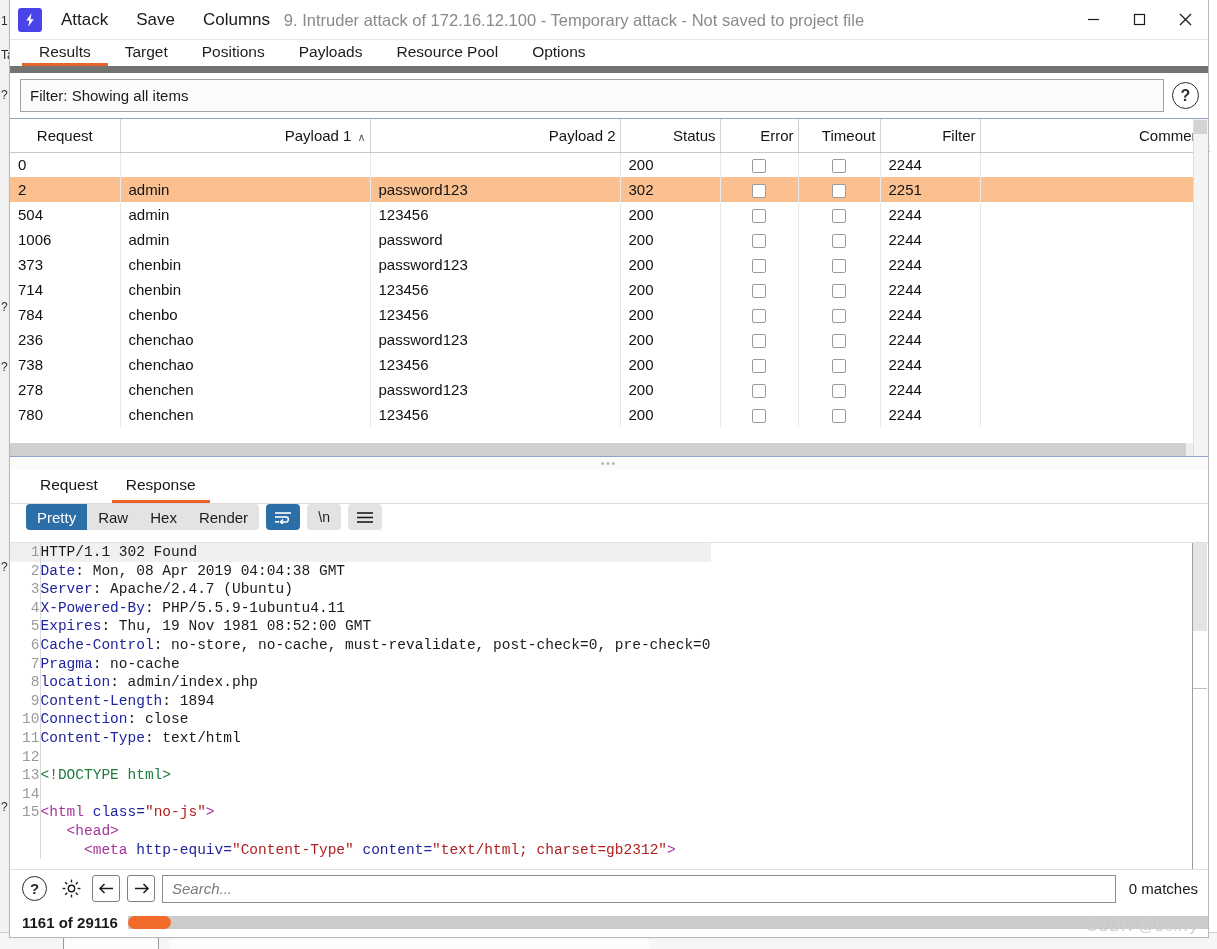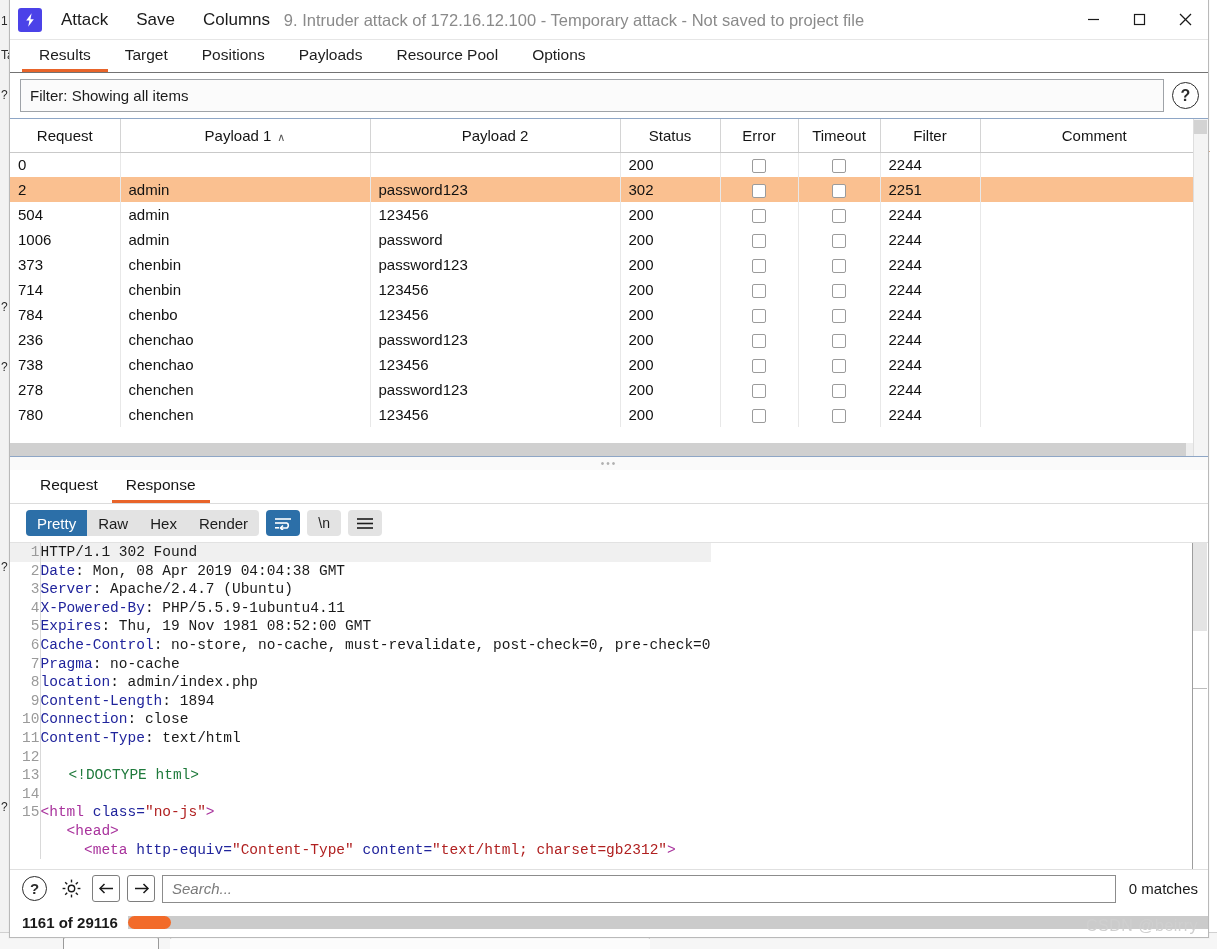--- a/index.html
+++ b/index.html
@@ -82,21 +82,21 @@
   .win-btns { margin-left: auto; display: flex; height: 40px; z-index: 2; }
   .win-btn {
     width: 46px; height: 40px; display: flex;
     align-items: center; justify-content: center; cursor: default;
   }
   .win-btn svg { display: block; }
 
   
   #toptabs {
     height: 33px; min-height: 33px; display: flex; align-items: stretch;
-    background: #ffffff; border-bottom: 1px solid #737373;
+    background: #ffffff; border-bottom: 7px solid #737373;
     padding-left: 12px;
   }
   .ttab {
     display: flex; align-items: center; padding: 0 17px;
     font-size: 15.5px; color: #1d1d1d; cursor: default;
     border-bottom: 3px solid transparent; position: relative; top: 0;
   }
   .ttab.active { border-bottom-color: #e8642a; }
 
   
@@ -127,21 +127,21 @@
   }
   table.results {
     border-collapse: collapse; table-layout: fixed;
     width: 1198px; font-size: 15px;
   }
   table.results th {
     font-weight: normal; font-size: 15px; color: #141414;
     height: 33px; background: #ffffff;
     border-right: 1px solid #d4d4d4;
     border-bottom: 1px solid #c9c9c9;
-    text-align: center; padding: 0 4px;
+    text-align: right; padding: 0 4px;
   }
   table.results th.first { text-align: center; }
   table.results td {
     height: 25px; padding: 0 0 0 8px;
     border-right: 1px solid #e8e8e8;
     color: #111; white-space: nowrap; overflow: hidden;
     vertical-align: middle;
   }
   table.results tr.hl td { background: #fac090; }
   table.results td.center { text-align: center; padding-left: 0; }
@@ -184,21 +184,21 @@
   }
   .rrtab {
     display: flex; align-items: center; padding: 0 14px;
     font-size: 15.5px; color: #161616; cursor: default;
     border-bottom: 3px solid transparent;
   }
   .rrtab.active { border-bottom-color: #e8642a; }
 
   
   #viewtoolbar {
-    height: 38px; min-height: 38px; display: flex; align-items: center;
+    height: 38px; min-height: 38px; display: flex; align-items: flex-start;
     padding: 0 0 0 16px; gap: 7px; background: #ffffff;
   }
   .seg {
     display: flex; background: #e3e3e3; border-radius: 4px; overflow: hidden;
     height: 26px;
   }
   .seg .segbtn {
     display: flex; align-items: center; padding: 0 11px;
     font-size: 15px; color: #1c1c1c; cursor: default;
   }
@@ -226,21 +226,21 @@
   table.code td { padding: 0; vertical-align: top; line-height: 18.6px; }
   td.gut {
     width: 30px; text-align: right; padding-right: 6px;
     color: #9a9a9a; user-select: none;
     border-right: 1px solid #d9d9d9; background: #ffffff;
   }
   td.src { padding-left: 8px; white-space: pre; color: #111111; }
   tr.firstline td { background: #f0f0f0; }
   .hk { color: #20249c; }       
   .hv { color: #1a1a1a; }
-  .doctype { color: #1f7a3c; margin-left: 28px; }  
+  .doctype { color: #1f7a3c; }  
   .tag { color: #a8329c; }      
   .attr { color: #20249c; }     
   .str { color: #b02020; }      
   .code-vscroll {
     position: absolute; right: 0; top: 0; width: 16px; height: 100%;
     background: #ffffff; border-left: 1px solid #9d9d9d;
   }
   .code-vthumb {
     position: absolute; right: 1px; top: 0px; width: 14px; height: 88px;
     background: #e4e4e4;

